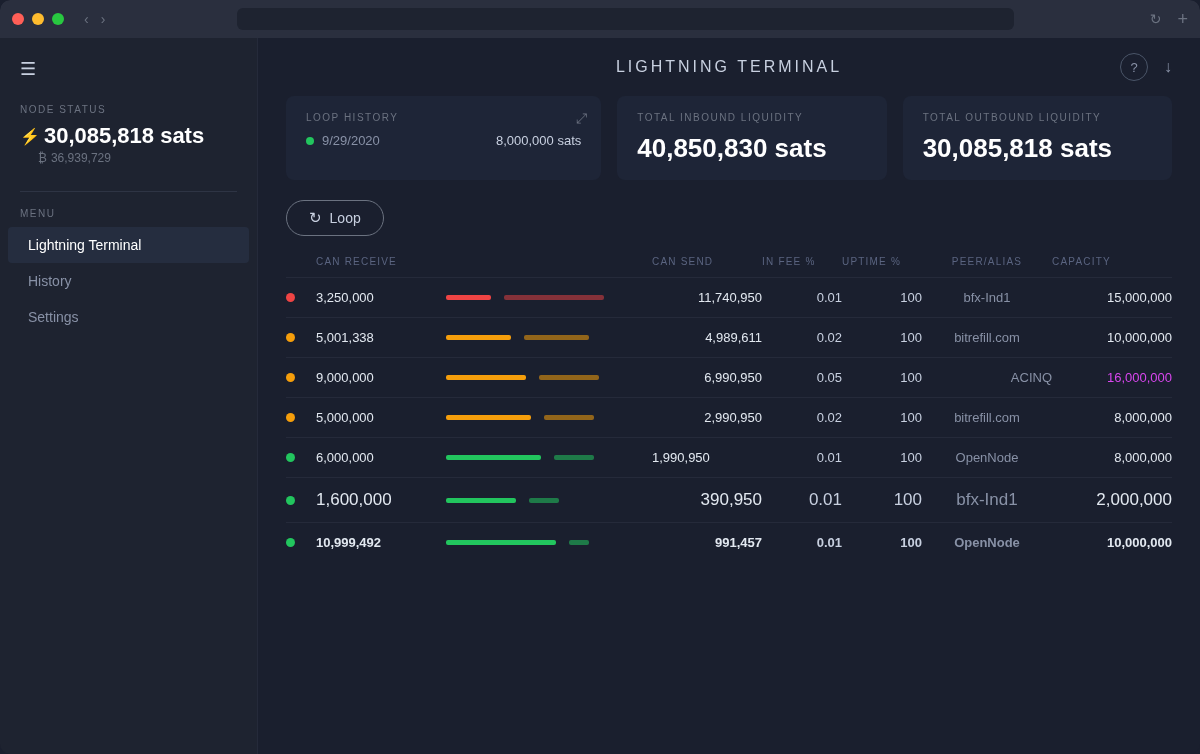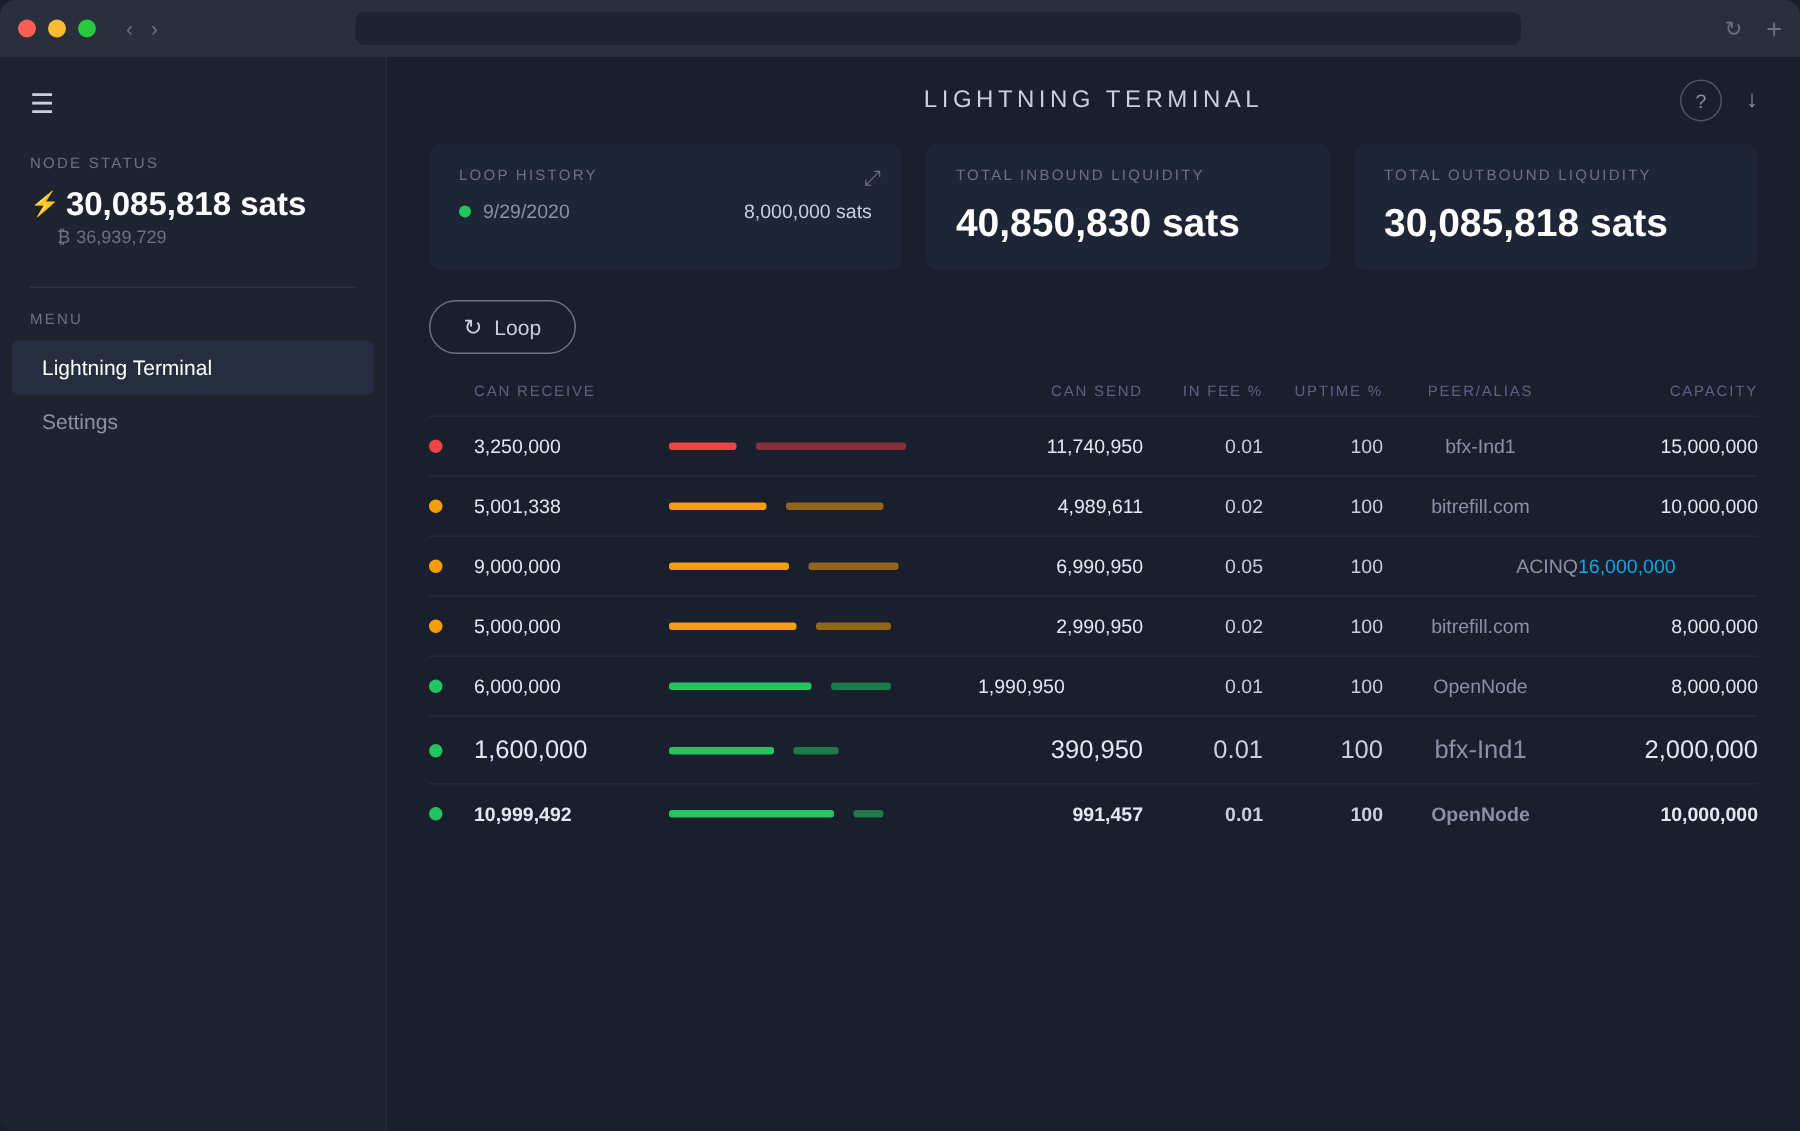--- a/index.html
+++ b/index.html
@@ -280,21 +280,21 @@
       font-size: 13px;
     }
 
     .bar-container {
       display: flex;
       align-items: center;
       gap: 4px;
       padding: 0 10px;
     }
 
-    .col-right { text-align: right; }
+    .col-right { }
     .col-center { text-align: center; }
   </style>
 </head>
 <body>
 
 <div class="titlebar">
   <span class="titlebar-dot dot-red"></span>
   <span class="titlebar-dot dot-yellow"></span>
   <span class="titlebar-dot dot-green"></span>
   <div class="titlebar-nav">
@@ -318,20 +318,23 @@
       </div>
       <div class="node-balance-btc">
         <span class="bitcoin-symbol">₿</span>
         <span>36,939,729</span>
       </div>
     </div>
     <div class="divider"></div>
     <div class="menu-label">MENU</div>
     <div class="menu-item active">
       <span>Lightning Terminal</span>
+    </div>
+    <div class="menu-item">
+      <span>History</span>
     </div>
     <div class="menu-item">
       <span>Settings</span>
     </div>
   </div>
 
   <div class="main-content">
 
     <div class="main-header">
       <h1 class="main-title">LIGHTNING TERMINAL</h1>
@@ -420,21 +423,21 @@
     <div style="color:#e2e8f0;">9,000,000</div>
     <div class="bar-container" style="display:flex;align-items:center;gap:4px;padding:0 10px;">
       <div style="height:5px;border-radius:2px;background:#f59e0b;width:80px;"></div>
       <div style="width:5px;"></div>
       <div style="height:5px;border-radius:2px;background:rgba(245,158,11,0.55);width:60px;"></div>
     </div>
     <div style="text-align:right;color:#e2e8f0;">6,990,950</div>
     <div style="text-align:right;">0.05</div>
     <div style="text-align:right;">100</div>
     <div style="text-align:right;color:#8891a6;">ACINQ</div>
-    <div style="color:#0ea5e9;">16,000,000</div>
+    <div style="text-align:right;color:#d946ef;">16,000,000</div>
   </div>
           <div class="table-row" style="display: grid; grid-template-columns: 30px 120px 1fr 110px 80px 80px 130px 120px; padding: 12px 0px; border-top: 1px solid rgb(37, 42, 58); align-items: center; font-size: 13px; color: rgb(200, 208, 224);">
     <div style="display:flex;align-items:center;">
       <span style="width:9px;height:9px;border-radius:50%;background:#f59e0b;display:inline-block;"></span>
     </div>
     <div style="color:#e2e8f0;">5,000,000</div>
     <div class="bar-container" style="display:flex;align-items:center;gap:4px;padding:0 10px;">
       <div style="height:5px;border-radius:2px;background:#f59e0b;width:85px;"></div>
       <div style="width:5px;"></div>
       <div style="height:5px;border-radius:2px;background:rgba(245,158,11,0.55);width:50px;"></div>

